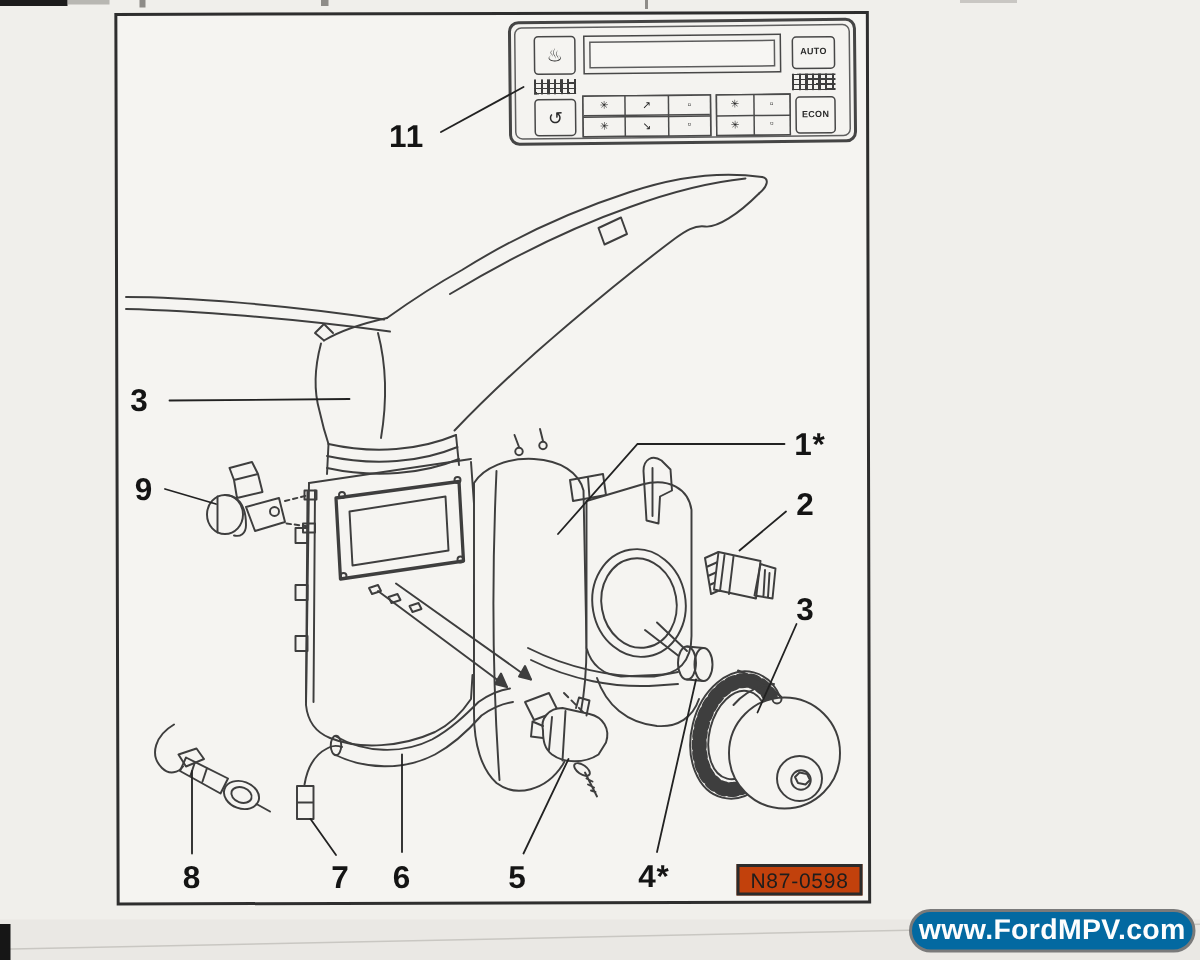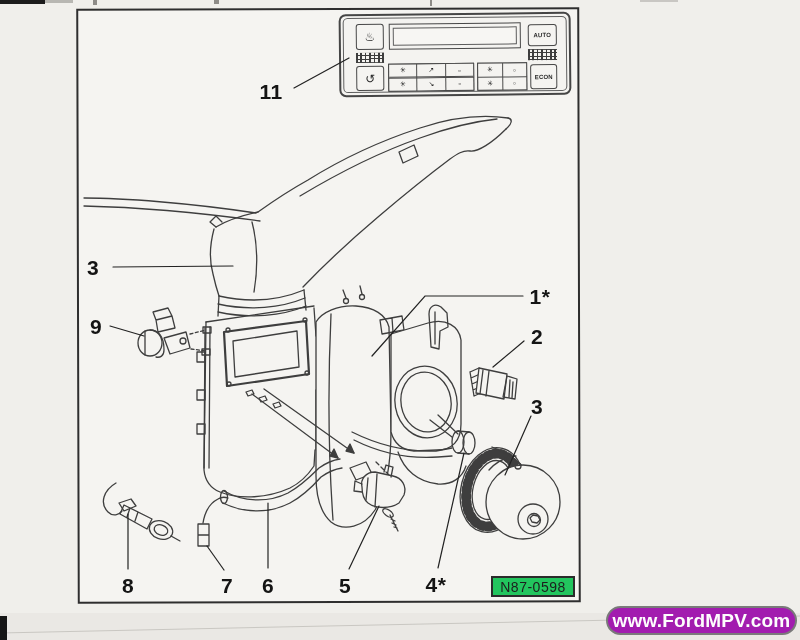--- a/index.html
+++ b/index.html
@@ -19,21 +19,21 @@
     box-sizing:border-box;border:2px solid #2e2e2e;background:#f5f4f1;
     transform:rotate(-0.15deg);
   }
   svg.art{position:absolute;left:0;top:0;z-index:3;pointer-events:none;}
   .callout{
     position:absolute;z-index:4;color:#141414;font-weight:700;font-size:21px;
     transform:translate(-50%,-50%);letter-spacing:0.5px;white-space:nowrap;
   }
   .ref-box{
     position:absolute;left:491px;top:576px;width:84px;height:21px;z-index:4;
-    box-sizing:border-box;border:2px solid #2b2b2b;background:#22c55e;
+    box-sizing:border-box;border:2px solid #2b2b2b;background:#c2410c;
     display:flex;align-items:center;justify-content:center;
     font-size:14px;color:#1d1d1d;letter-spacing:0.5px;
   }
   
   .panel{
     position:absolute;left:339px;top:13px;width:232px;height:83px;z-index:3;
     box-sizing:border-box;border:2px solid #454545;border-radius:7px;
     background:#f4f3f0;transform:rotate(-0.6deg);
   }
   .panel-inner{position:absolute;inset:2px;border:1px solid #5f5f5f;border-radius:5px;}
@@ -51,21 +51,21 @@
       repeating-linear-gradient(0deg,#3d3d3d 0 1px,transparent 1px 3.4px);
   }
   .btn-grid{
     position:absolute;display:grid;gap:1px;background:#4a4a4a;
     box-sizing:border-box;border:1px solid #4a4a4a;
   }
   .btn-grid .cell{background:#f4f3f0;display:flex;align-items:center;justify-content:center;font-size:7px;color:#222;}
   .slider-line{position:absolute;height:1px;background:#4a4a4a;}
   .watermark{
     position:absolute;left:606px;top:606px;width:191px;height:29px;z-index:6;
-    box-sizing:border-box;border:2px solid #7a7a7a;border-radius:15px;background:#a21caf;
+    box-sizing:border-box;border:2px solid #7a7a7a;border-radius:15px;background:#0369a1;
     display:flex;align-items:center;justify-content:center;
     color:#fdfdfd;font-weight:700;font-size:19px;letter-spacing:0.2px;
   }
 </style>
 </head>
 <body>
 
 <div class="bottom-strip"></div>
 <div class="scan-diagonal"></div>
 <div class="corner-notch"></div>

